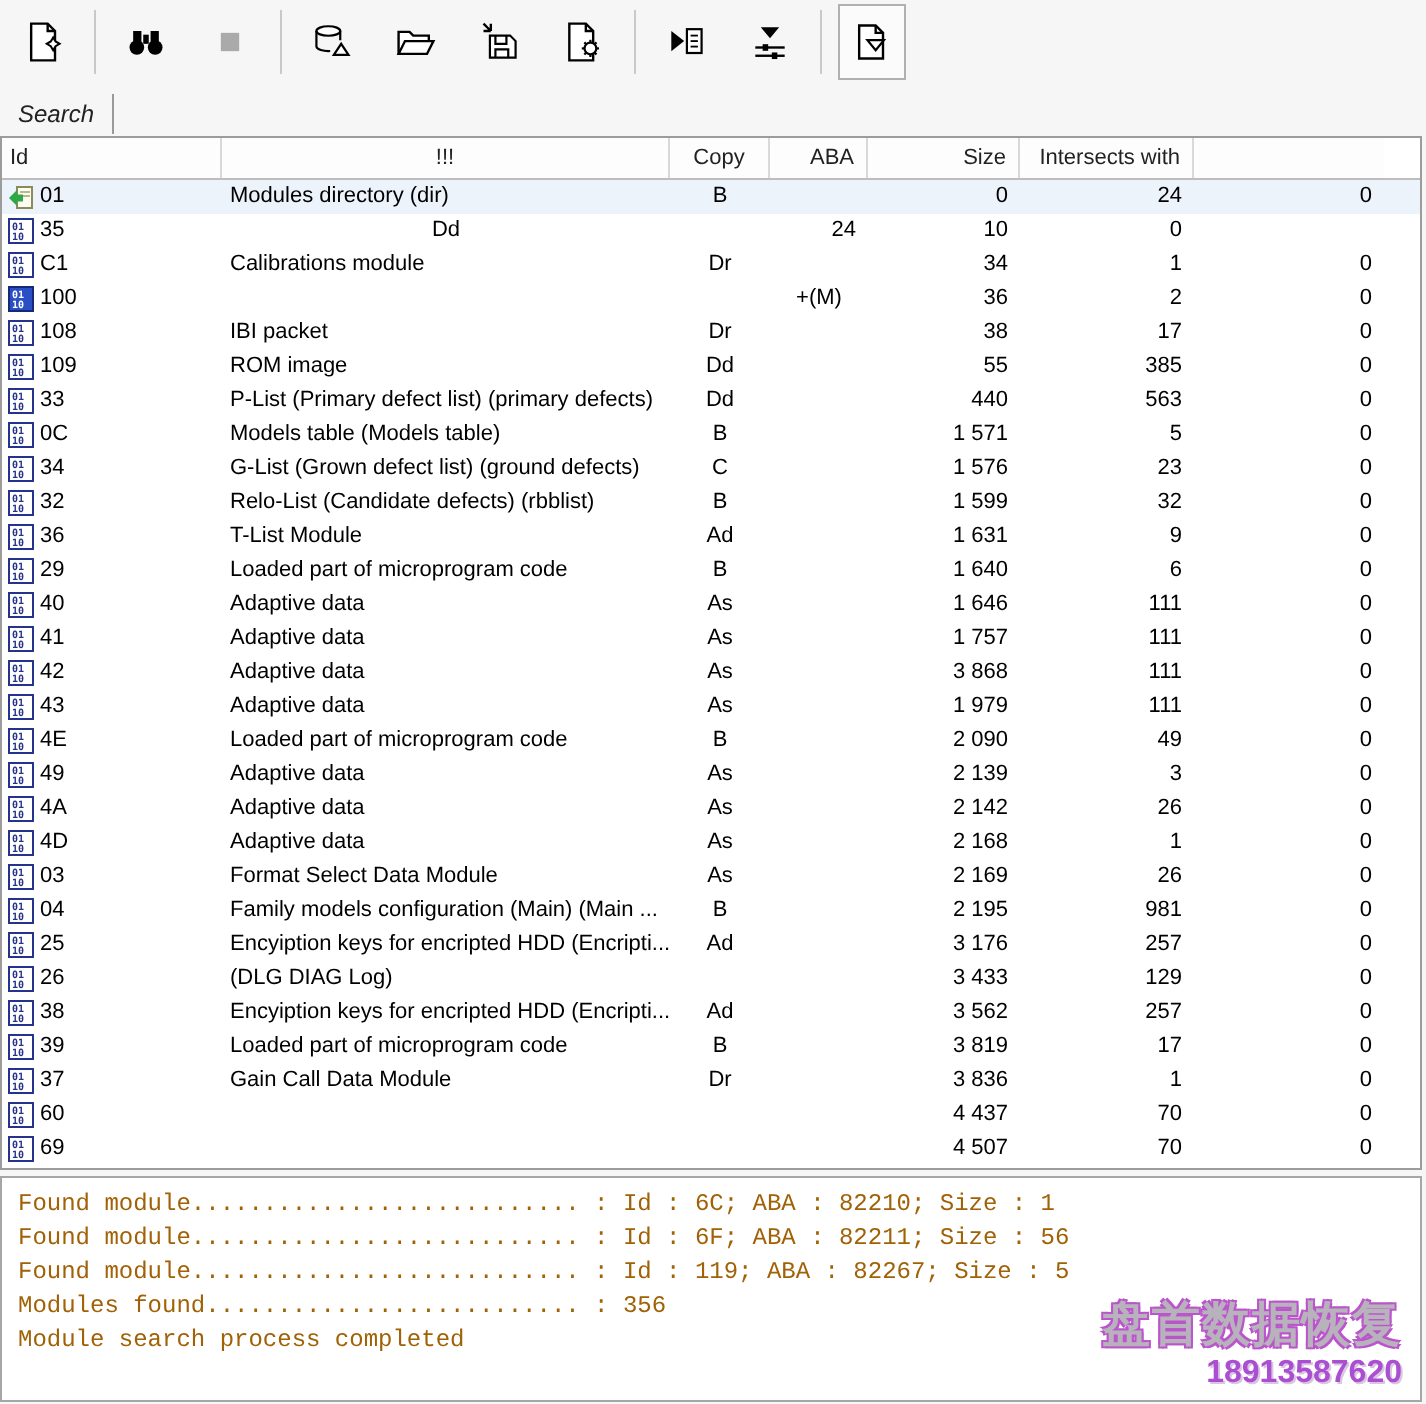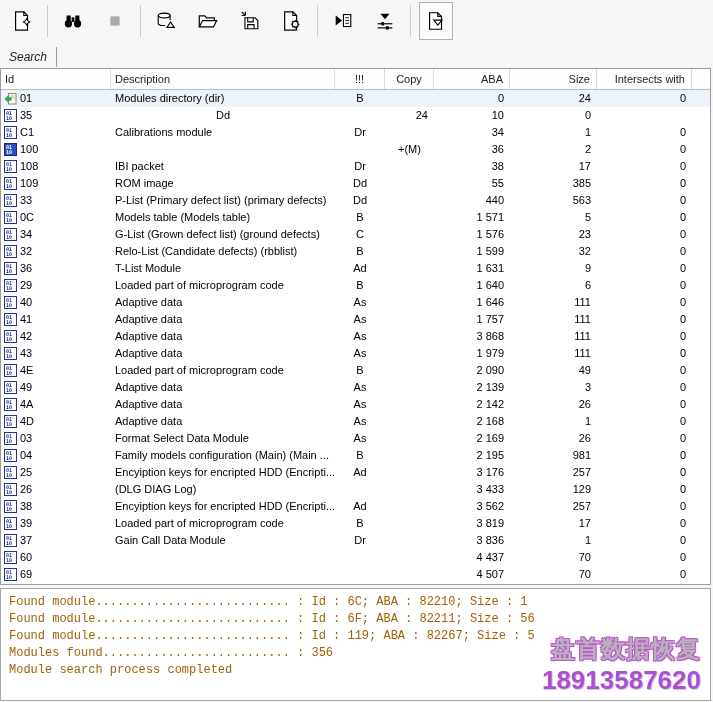--- a/index.html
+++ b/index.html
@@ -38,21 +38,21 @@
   .mini{width:13px;height:13px;flex:0 0 13px;}
 
   
   .logwrap{position:absolute;left:0;top:588px;width:711px;height:113px;background:#fff;border:1px solid #a6a6a6;box-sizing:border-box;padding:5px 0 0 8px;}
   .logline{font-family:"Liberation Mono","DejaVu Sans Mono",monospace;font-size:12px;line-height:17px;color:#a16207;white-space:pre;}
 
   
   .wm{position:absolute;right:12px;bottom:6px;text-align:right;pointer-events:none;}
   .wm-cn{font-size:24px;font-weight:bold;color:#b8b2bc;letter-spacing:1px;
     text-shadow:1px 1px 0 #bb55cc,-1px -1px 0 #bb55cc,1px -1px 0 #bb55cc,-1px 1px 0 #bb55cc;}
-  .wm-num{font-size:26px;font-weight:bold;color:#ab4fd2;letter-spacing:0px;
+  .wm-num{font-size:16px;font-weight:bold;color:#ab4fd2;letter-spacing:0px;
     text-shadow:1px 1px 0 #d9c6df;}
   .hiddefs{position:absolute;width:0;height:0;overflow:hidden;}
 </style>
 </head>
 <body>
 
 <div class="app">
 
   <svg class="hiddefs" aria-hidden="true">
     <defs>
@@ -172,21 +172,20 @@
   </div>
 
   <div class="tabbar">
     <div class="tab">Search</div>
     <div class="tab-sep"></div>
   </div>
 
   <div class="tablewrap">
     <div class="grid thead">
       <div class="th t-left">Id</div>
-      <div class="th t-left">Description</div>
       <div class="th t-center">!!!</div>
       <div class="th t-center">Copy</div>
       <div class="th t-right">ABA</div>
       <div class="th t-right">Size</div>
       <div class="th t-right">Intersects with</div>
       <div class="th"></div>
     </div>
     <div class="tbody">
     <div class="grid trow hl">
       <div class="c c-id">

